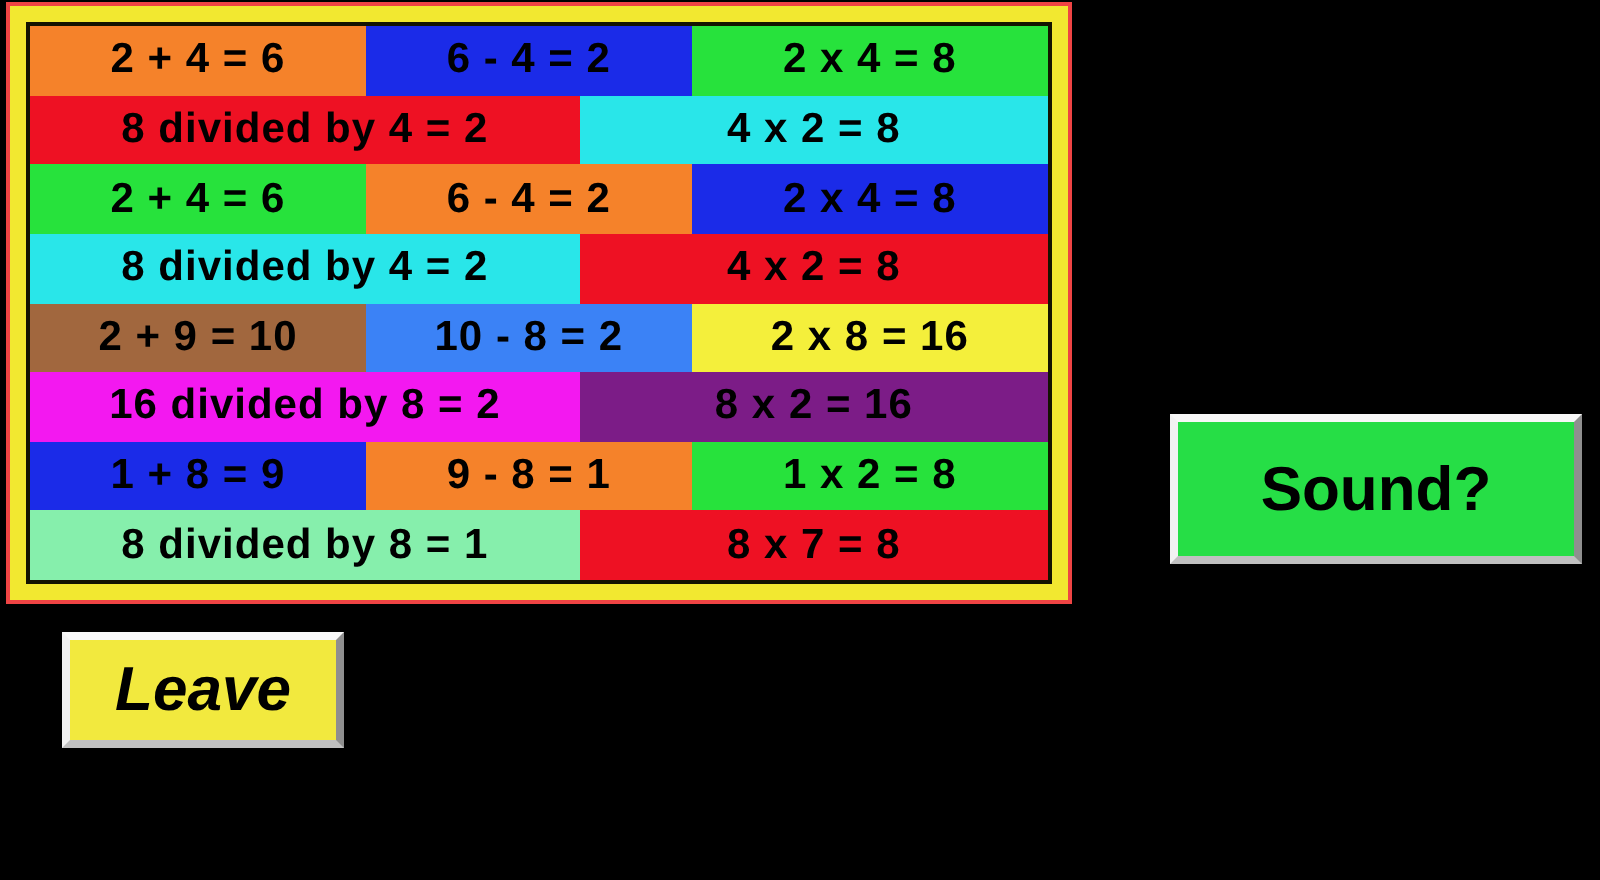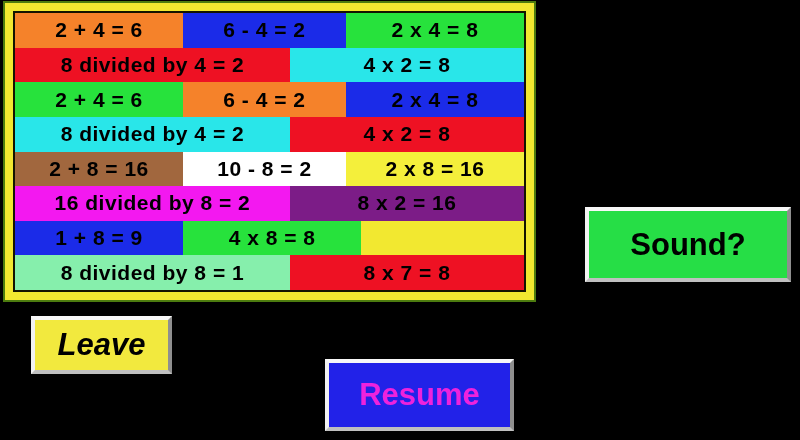--- a/index.html
+++ b/index.html
@@ -2,21 +2,21 @@
 <html><head>
 <meta charset="utf-8">
 <style>
   html,body { margin:0; padding:0; background:#000; }
   .stage {
     position:relative; width:800px; height:440px; background:#000;
     overflow:hidden; font-family:"Liberation Sans", sans-serif;
   }
   .panel {
     position:absolute; left:3px; top:1px; width:533px; height:301px;
-    box-sizing:border-box; border:2px solid #4d7c0f;
+    box-sizing:border-box; border:2px solid #ef4444;
     background:#f2e830; padding:8px;
   }
   .grid {
     width:100%; height:100%; box-sizing:border-box;
     border:2px solid #141400; display:flex; flex-direction:column;
   }
   .row { flex:1; display:flex; }
   .cell {
     display:flex; align-items:center; justify-content:center;
     font-weight:bold; font-size:21px; color:#000; letter-spacing:0.5px;
@@ -60,43 +60,43 @@
         <div class="cell w3b" style="background-color: rgb(245, 130, 42);">6 - 4 = 2</div>
         <div class="cell w3c" style="background-color: rgb(27, 43, 232);">2 x 4 = 8</div>
       </div>
 
       <div class="row">
         <div class="cell w2a" style="background-color: rgb(41, 230, 233);">8 divided by 4 = 2</div>
         <div class="cell w2b" style="background-color: rgb(238, 17, 35);">4 x 2 = 8</div>
       </div>
 
       <div class="row">
-        <div class="cell w3a" style="background-color: rgb(161, 103, 62);">2 + 8 = 16</div>
-        <div class="cell w3b" style="background-color: #ffffff;">10 - 8 = 2</div>
+        <div class="cell w3a" style="background-color: rgb(161, 103, 62);">2 + 9 = 10</div>
+        <div class="cell w3b" style="background-color: #3b82f6;">10 - 8 = 2</div>
         <div class="cell w3c" style="background-color: rgb(244, 239, 59);">2 x 8 = 16</div>
       </div>
 
       <div class="row">
         <div class="cell w2a" style="background-color: rgb(243, 24, 240);">16 divided by 8 = 2</div>
         <div class="cell w2b" style="background-color: rgb(124, 28, 135);">8 x 2 = 16</div>
       </div>
 
       <div class="row">
         <div class="cell w3a" style="background-color: rgb(27, 43, 232);">1 + 8 = 9</div>
-        <div class="cell w3c" style="background-color: rgb(39, 226, 60);">4 x 8 = 8</div>
+        <div class="cell w3b" style="background-color: rgb(245, 130, 42);">9 - 8 = 1</div>
+        <div class="cell w3c" style="background-color: rgb(39, 226, 60);">1 x 2 = 8</div>
       </div>
 
       <div class="row">
         <div class="cell w2a" style="background-color: #86efac;">8 divided by 8 = 1</div>
         <div class="cell w2b" style="background-color: rgb(238, 17, 35);">8 x 7 = 8</div>
       </div>
 
     </div>
   </div>
 
 
   <div class="btn" id="btn-sound" style="background-color: rgb(38, 222, 70); color: rgb(0, 0, 0);">Sound?</div>
 
   <div class="btn" id="btn-leave" style="background-color: rgb(242, 233, 62); color: rgb(0, 0, 0);">Leave</div>
 
-  <div class="btn" id="btn-resume" style="background-color: rgb(34, 34, 232); color: rgb(238, 34, 221);">Resume</div>
 
 </div>
 
 </body></html>

